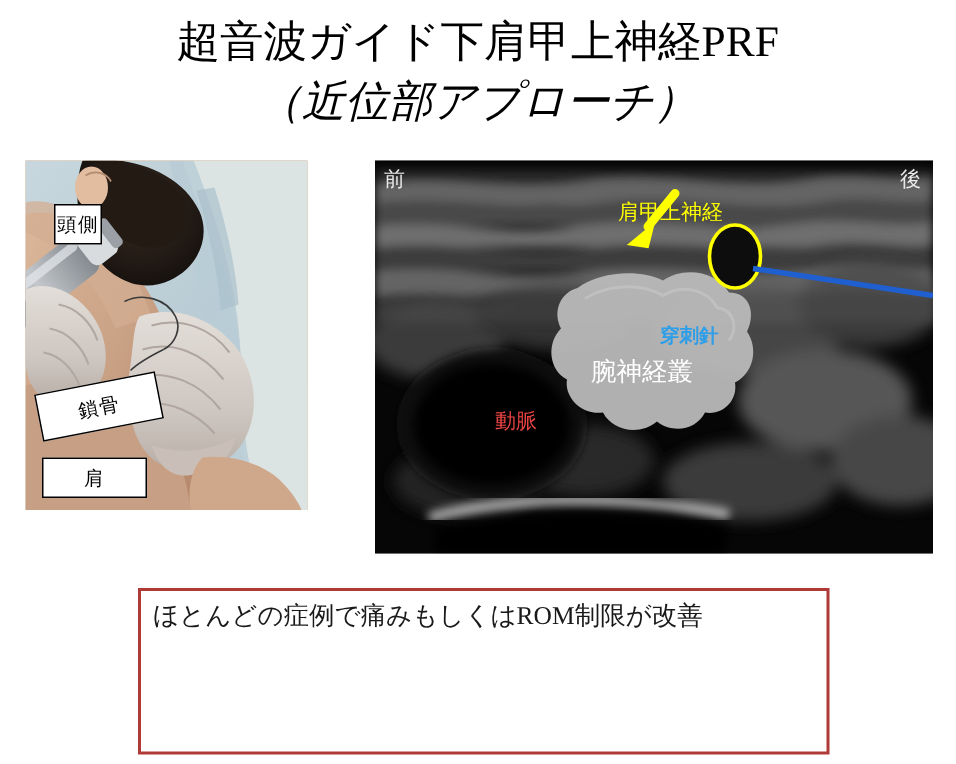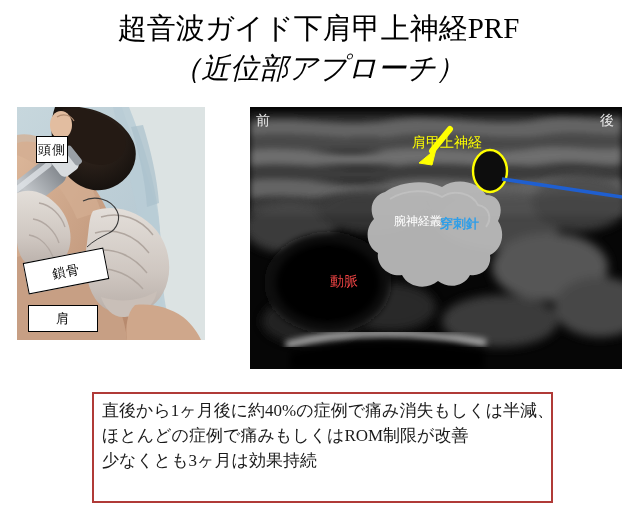--- a/index.html
+++ b/index.html
@@ -54,21 +54,21 @@
     position:absolute;left:250px;top:107px;width:372px;height:262px;
     background:#000;
     overflow:hidden;
   }
   .us-canvas{position:absolute;left:0;top:0;width:372px;height:262px;}
 
   .us-text{position:absolute;white-space:nowrap;line-height:1;}
   .us-ant{left:6px;top:7px;font-size:14px;color:#e9e9e9;}
   .us-post{right:8px;top:7px;font-size:14px;color:#e9e9e9;}
   .us-nerve{left:162px;top:29px;font-size:14px;color:#ffff00;letter-spacing:0px;}
-  .us-plexus{left:144px;top:108px;font-size:12px;color:#ffffff;}
+  .us-plexus{left:144px;top:132px;font-size:17px;color:#ffffff;}
   .us-artery{left:80px;top:168px;font-size:14px;color:#ef4444;}
   .us-needle-lbl{left:190px;top:110px;font-size:13px;color:#2f9ee8;font-weight:bold;}
 
   
   .concl{
     position:absolute;left:92px;top:392px;width:461px;height:111px;
     border:2px solid #b03a37;
     background:#ffffff;
     box-sizing:border-box;
     padding:4px 0 0 8px;
@@ -236,18 +236,16 @@
     <div class="us-text us-ant">前</div>
     <div class="us-text us-post">後</div>
     <div class="us-text us-nerve">肩甲上神経</div>
     <div class="us-text us-plexus">腕神経叢</div>
     <div class="us-text us-artery">動脈</div>
 
     <div class="us-text us-needle-lbl">穿刺針</div>
   </div>
 
   <div class="concl">
-    <div class="concl-line">直後から1ヶ月後に約40%の症例で痛み消失もしくは半減、</div>
     <div class="concl-line">ほとんどの症例で痛みもしくはROM制限が改善</div>
-    <div class="concl-line">少なくとも3ヶ月は効果持続</div>
   </div>
 
 </div>
 
 </body></html>

